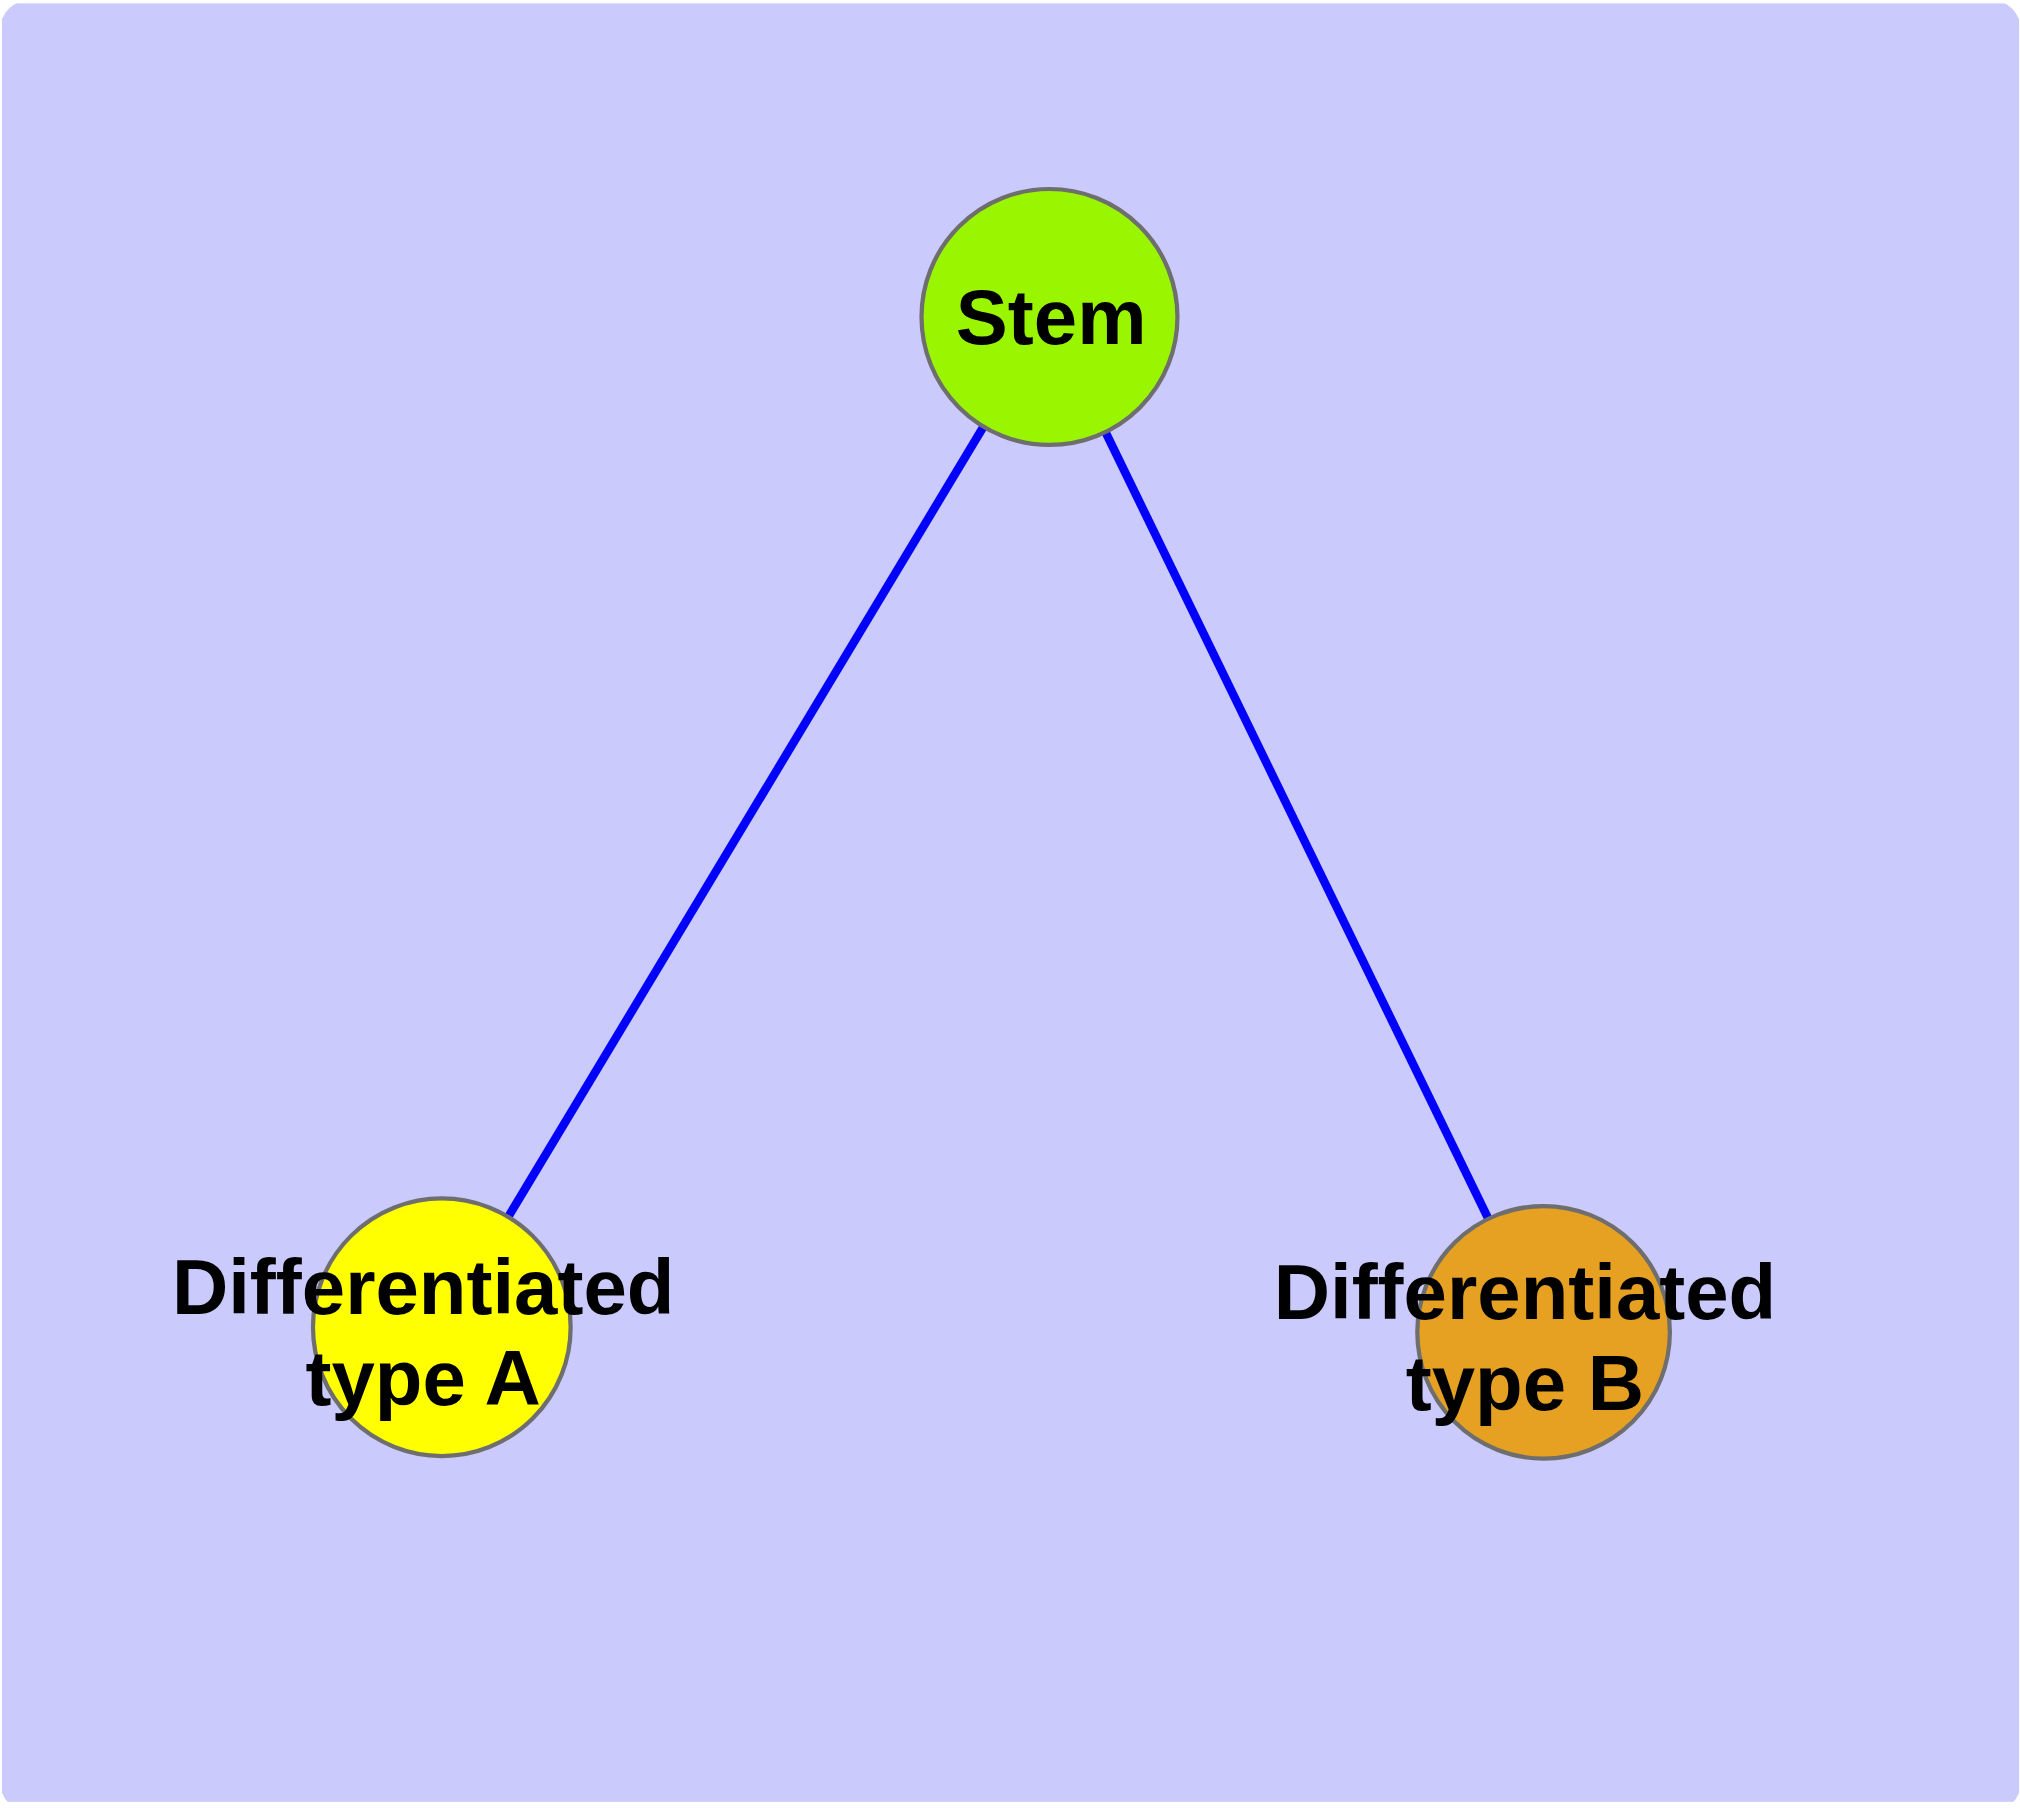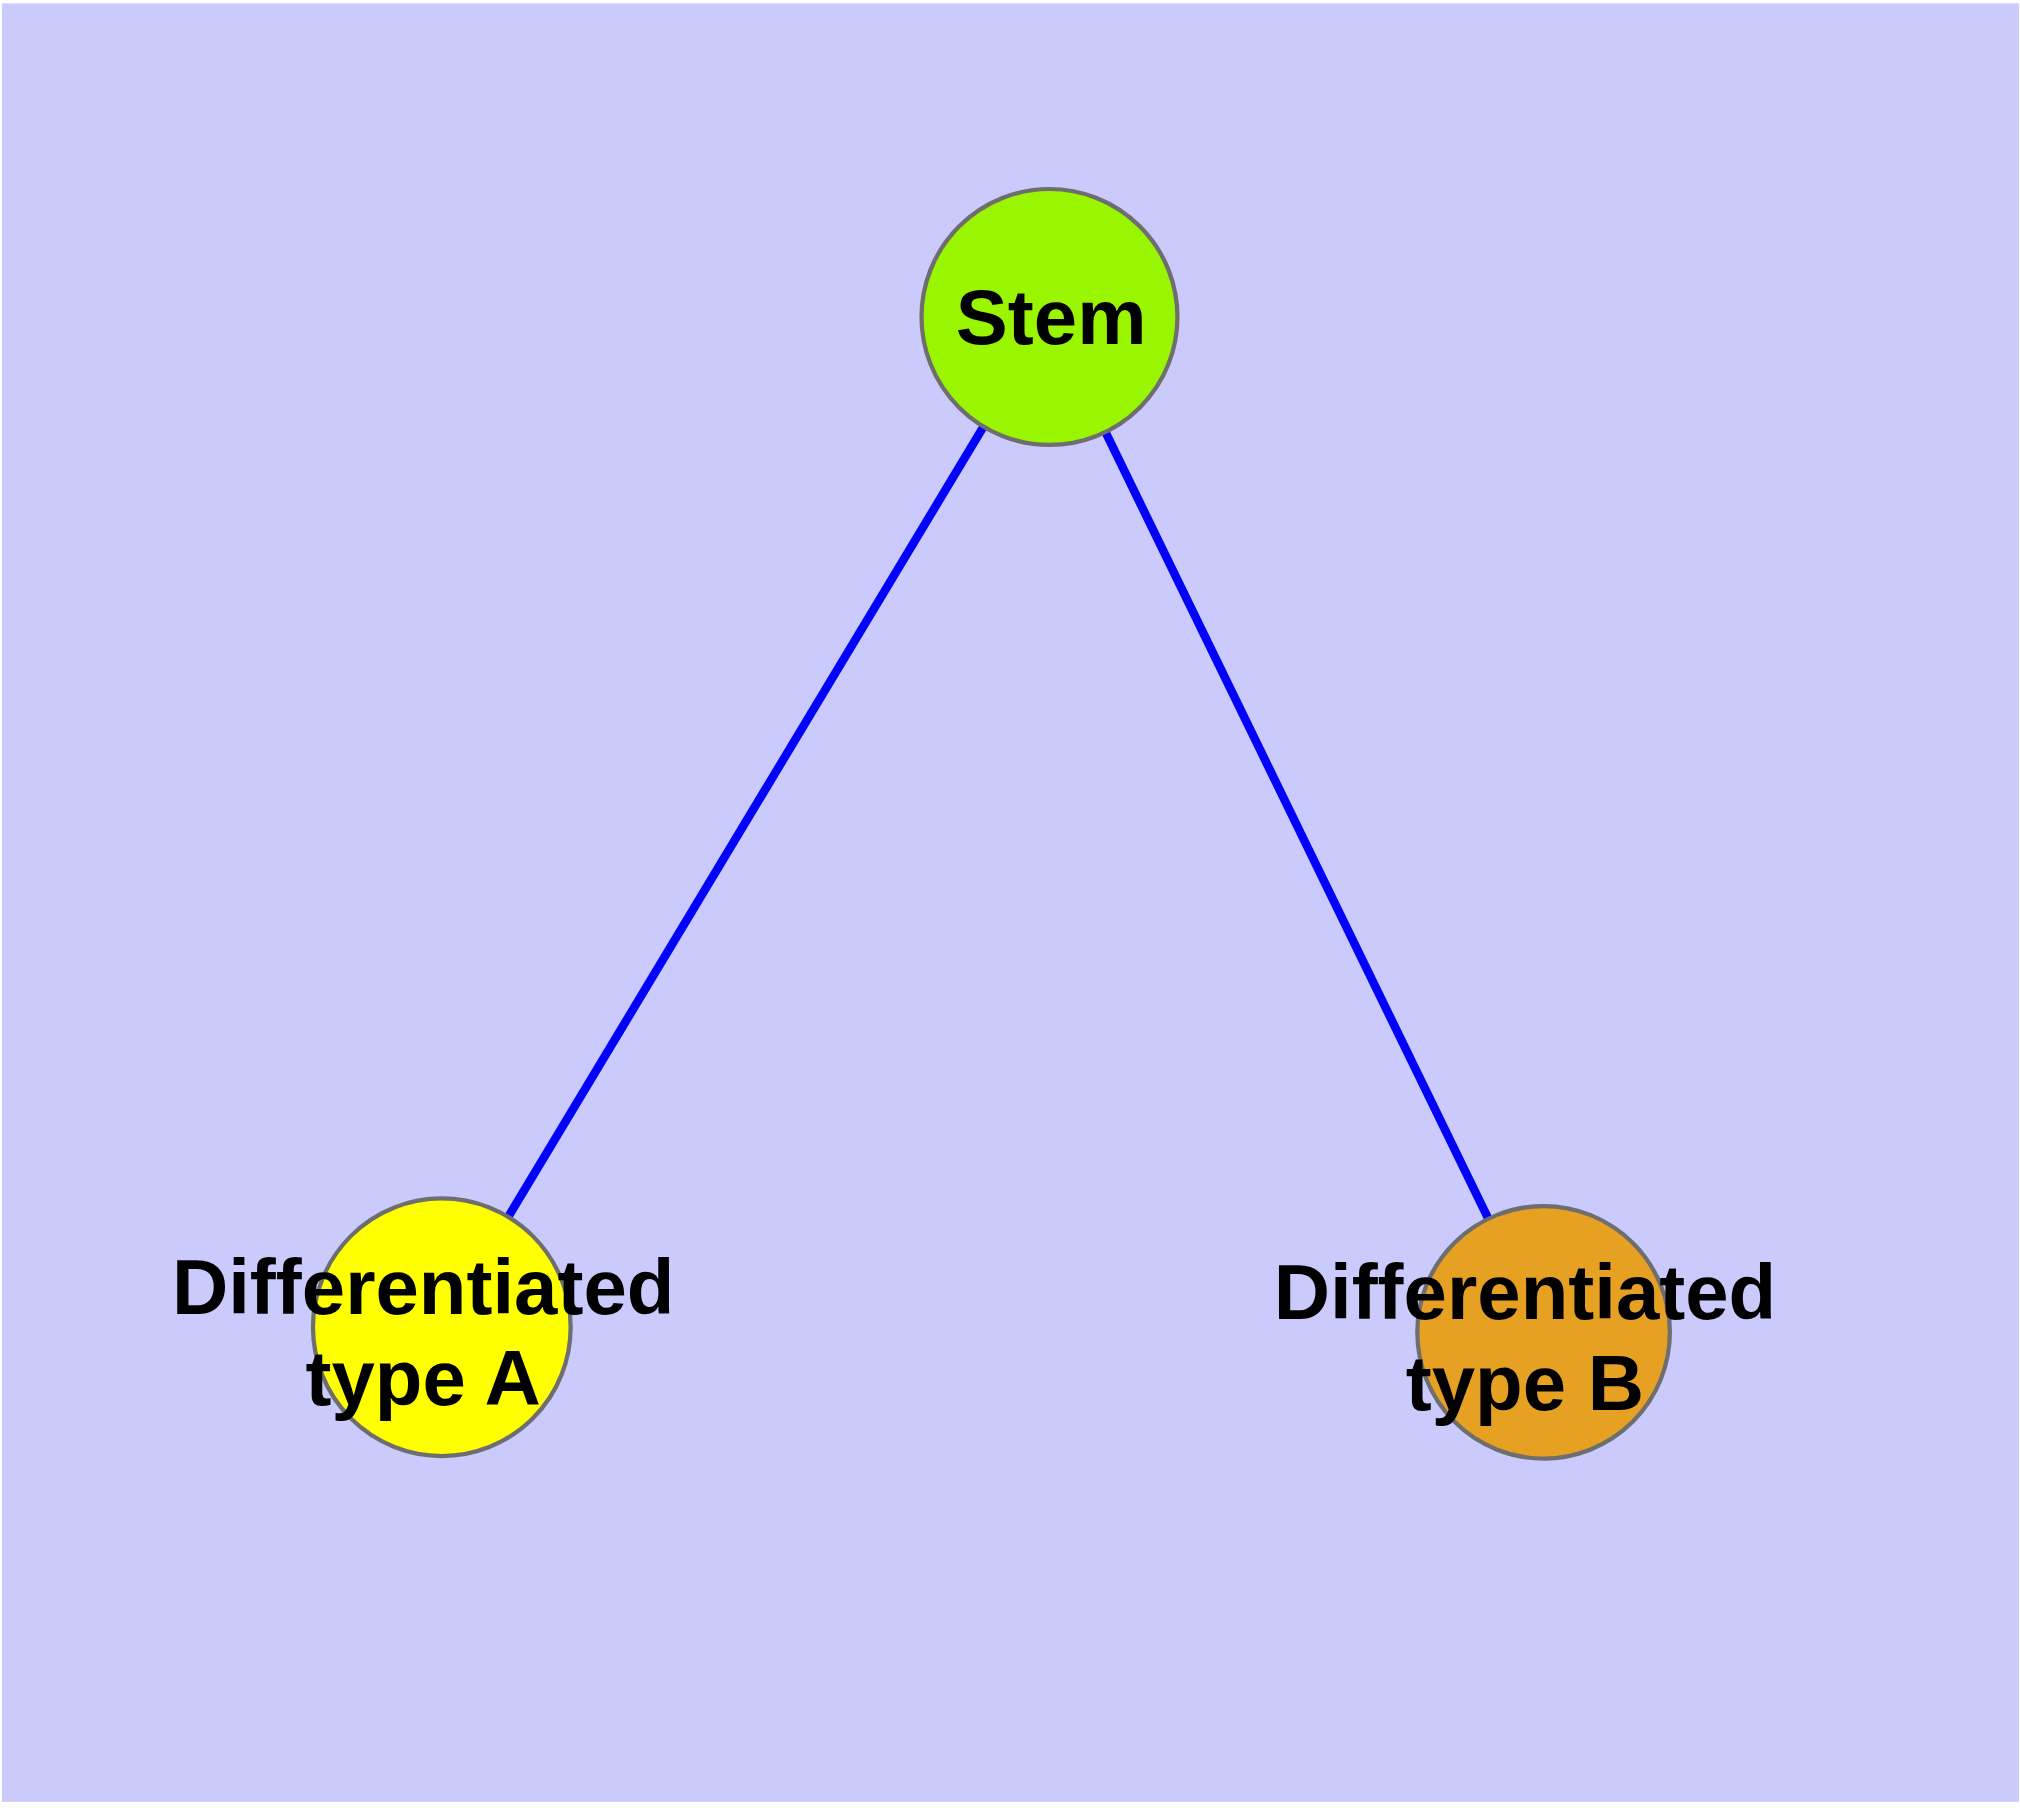--- a/index.html
+++ b/index.html
@@ -6,20 +6,21 @@
     margin: 0;
     padding: 0;
     background: #ffffff;
   }
   #page {
     position: relative;
     width: 2021px;
     height: 1812px;
     background: #ffffff;
     overflow: hidden;
+    border-radius: 30px;
   }
   #diagram-svg {
     position: absolute;
     left: 0;
     top: 0;
     width: 2021px;
     height: 1812px;
     display: block;
   }
   .node-label {

